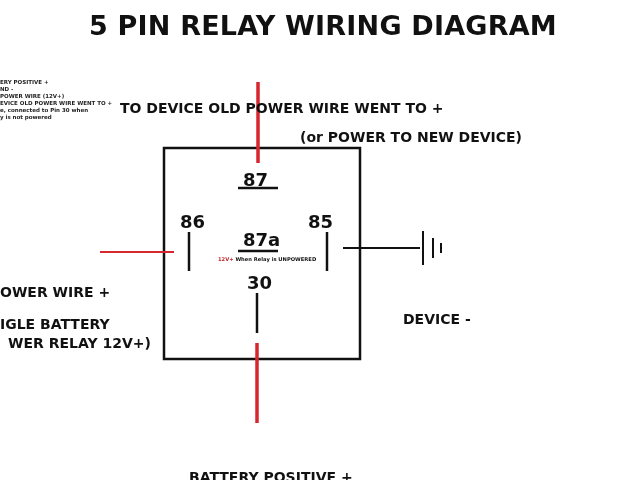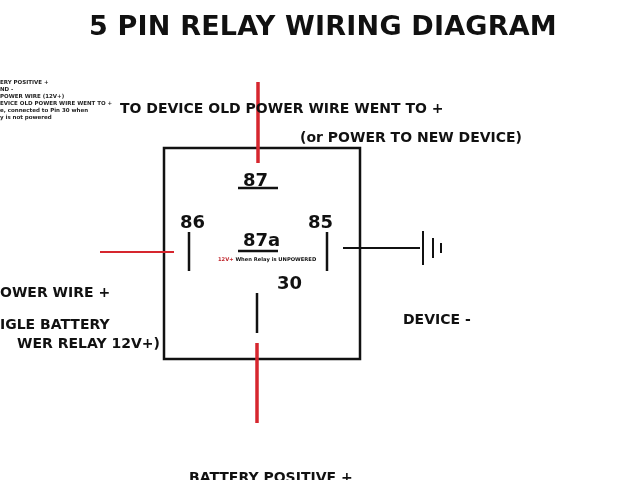--- a/index.html
+++ b/index.html
@@ -55,20 +55,20 @@
 </svg>
 
 <div class="abs lbl" style="left:120px; top:60px;">TO DEVICE OLD POWER WIRE WENT TO +</div>
 <div class="abs lbl" style="left:300px; top:89px;">(or POWER TO NEW DEVICE)</div>
 
 <div class="abs pin" style="left:243px; top:169px;">87</div>
 <div class="abs pin" style="left:180px; top:211px;">86</div>
 <div class="abs pin" style="left:308px; top:211px;">85</div>
 <div class="abs pin" style="left:243px; top:229px;">87a</div>
 <div class="abs note" style="left:218px; top:256px;"><span class="red">12V+</span><span> When Relay is UNPOWERED</span></div>
-<div class="abs pin" style="left:247px; top:272px;margin-left:30px;">30</div>
+<div class="abs pin" style="left:247px; top:272px;">30</div>
 
 <div class="abs lbl" style="left:0px; top:244px;">OWER WIRE +</div>
 <div class="abs lbl" style="left:0px; top:276px;">IGLE BATTERY</div>
-<div class="abs lbl" style="left:17px; top:295px;">WER RELAY 12V+)</div>
+<div class="abs lbl" style="left:8px; top:295px;">WER RELAY 12V+)</div>
 
 <div class="abs lbl" style="left:403px; top:271px;">DEVICE -</div>
 <div class="abs lbl" style="left:189px; top:429px;">BATTERY POSITIVE +</div>
 
 </body></html>

